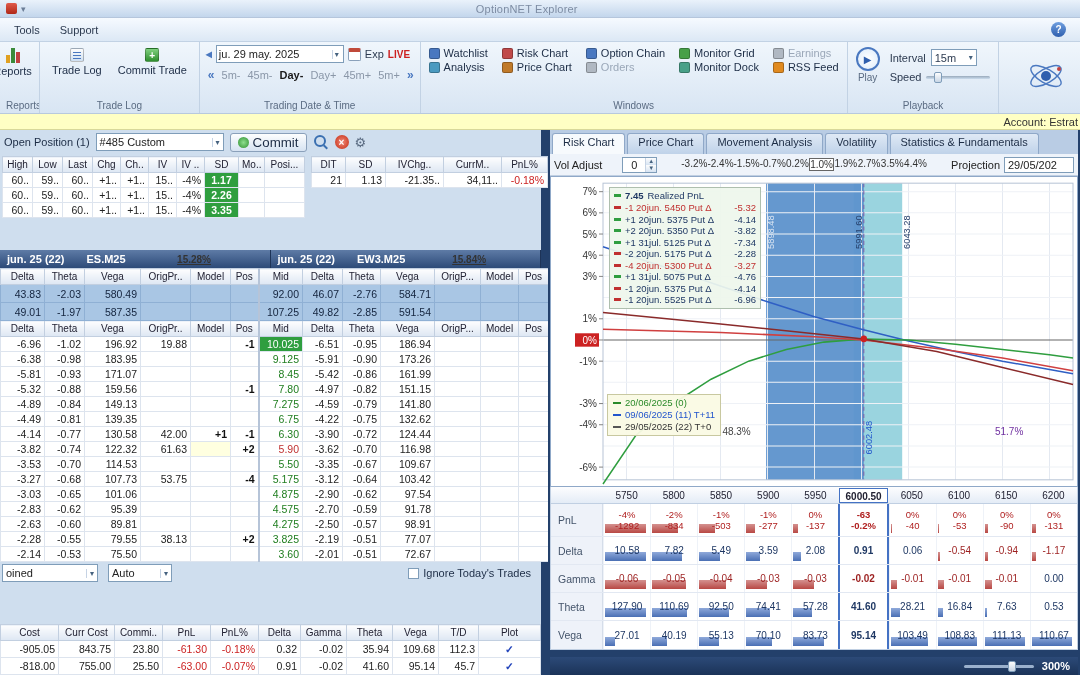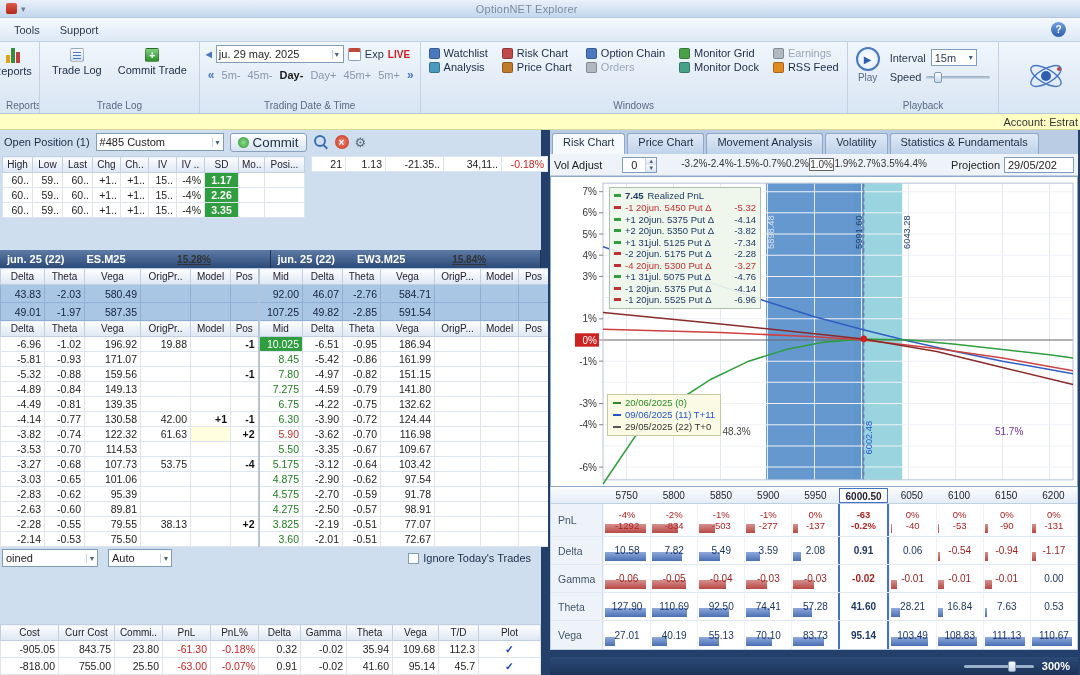--- a/index.html
+++ b/index.html
@@ -405,20 +405,27 @@
         </table>
         <table style="width:236px">
           <colgroup>
               <col style="width:34px">
               <col style="width:40px">
               <col style="width:58px">
               <col style="width:58px">
               <col style="width:46px">
             </colgroup>
           <tbody>
+              <tr class="hdr">
+                <td>DIT</td>
+                <td>SD</td>
+                <td>IVChg..</td>
+                <td>CurrM..</td>
+                <td>PnL%</td>
+              </tr>
               <tr>
                 <td>21</td>
                 <td>1.13</td>
                 <td>-21.35..</td>
                 <td>34,11..</td>
                 <td class="red">-0.18%</td>
               </tr>
             </tbody>
         </table>
       </div>
@@ -517,20 +524,35 @@
               <td>-6.96</td>
               <td>-1.02</td>
               <td>196.92</td>
               <td>19.88</td>
               <td></td>
               <td class="pos">-1</td>
               <td class="mid-gbg">10.025</td>
               <td>-6.51</td>
               <td>-0.95</td>
               <td>186.94</td>
+              <td></td>
+              <td></td>
+              <td></td>
+            </tr>
+            <tr>
+              <td>-6.38</td>
+              <td>-0.98</td>
+              <td>183.95</td>
+              <td></td>
+              <td></td>
+              <td></td>
+              <td class="mid">9.125</td>
+              <td>-5.91</td>
+              <td>-0.90</td>
+              <td>173.26</td>
               <td></td>
               <td></td>
               <td></td>
             </tr>
             <tr>
               <td>-5.81</td>
               <td>-0.93</td>
               <td>171.07</td>
               <td></td>
               <td></td>

